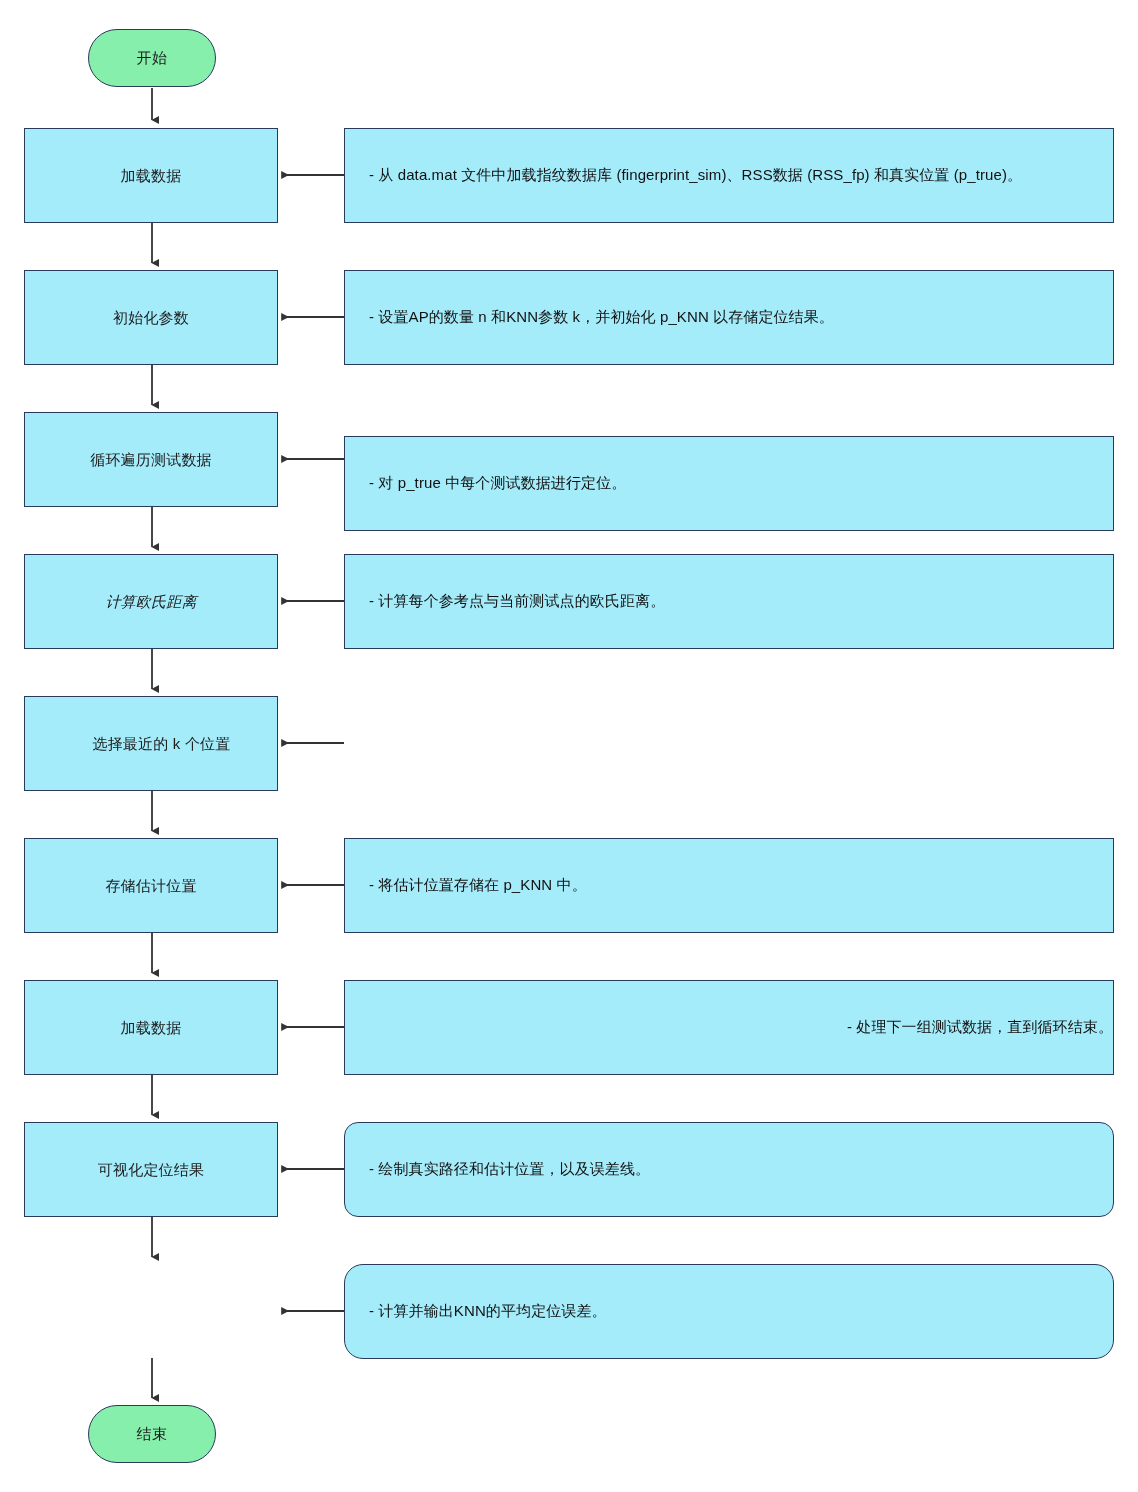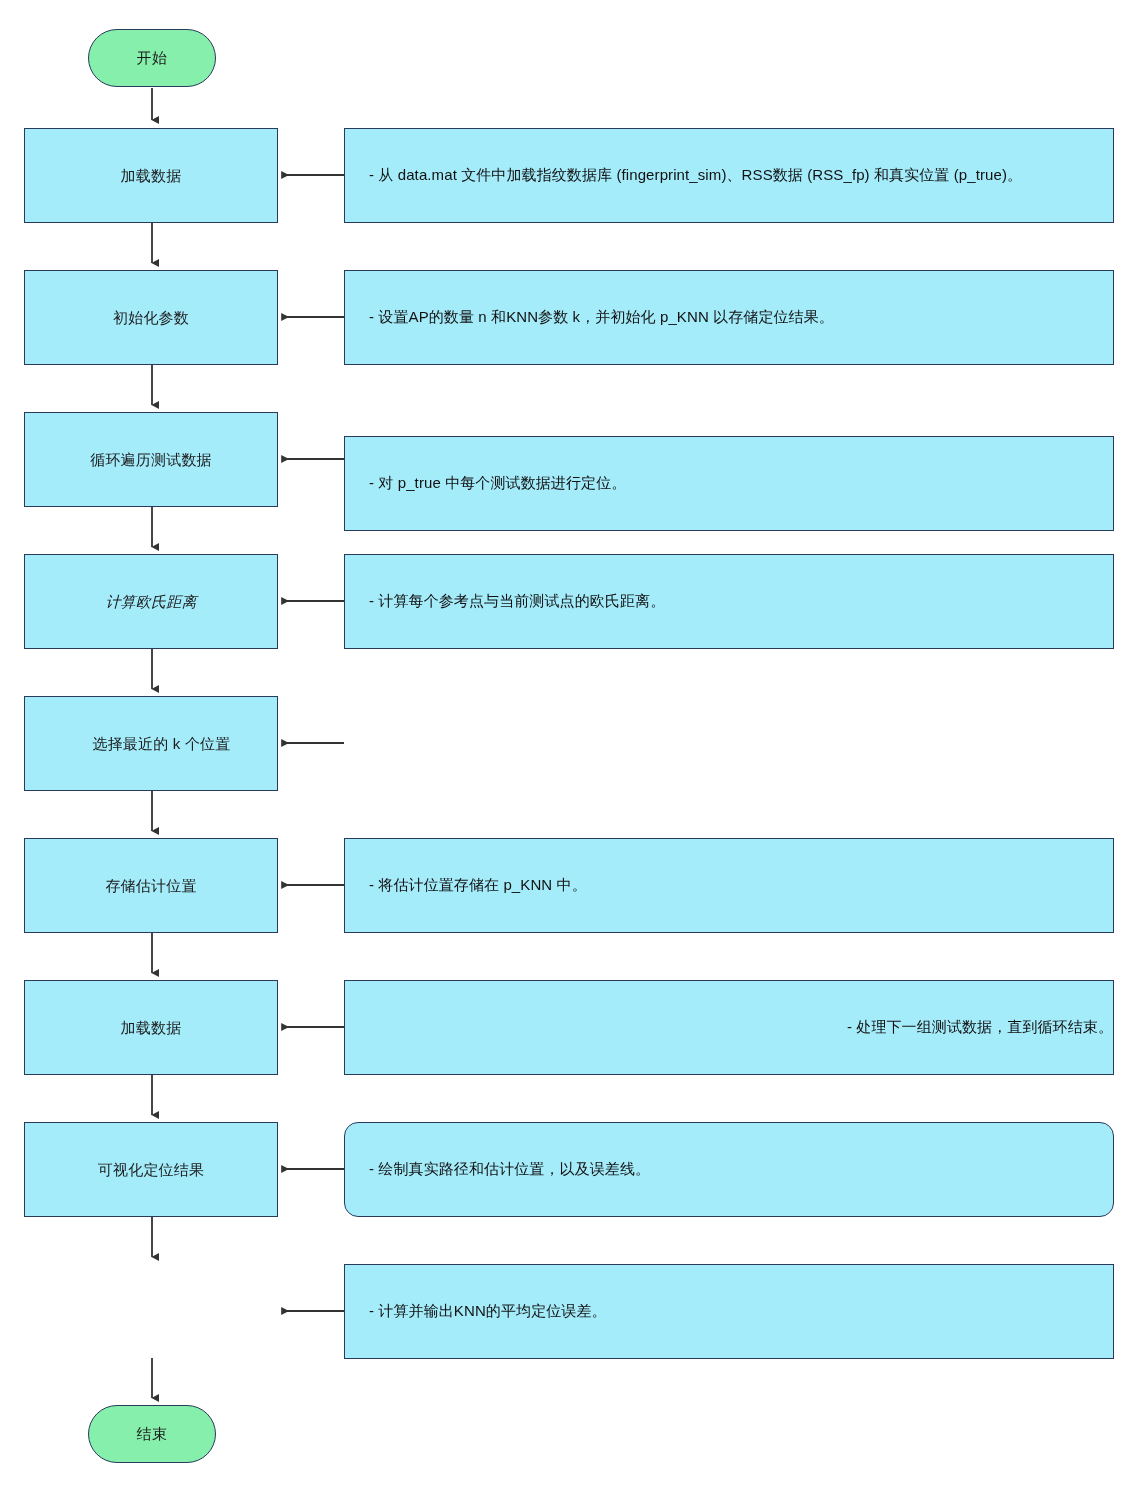--- a/index.html
+++ b/index.html
@@ -158,21 +158,21 @@
   </div>
   <div class="node note" style="top:838px;">
     <span class="lbl">- 将估计位置存储在 p_KNN 中。</span>
   </div>
   <div class="node note" style="top:980px;justify-content:flex-end;">
     <span class="lbl">- 处理下一组测试数据，直到循环结束。</span>
   </div>
   <div class="node note" style="top:1122px;border-radius:14px;">
     <span class="lbl">- 绘制真实路径和估计位置，以及误差线。</span>
   </div>
-  <div class="node note" style="top:1264px;">
+  <div class="node note" style="top:1264px;border-radius:19px;">
     <span class="lbl">- 计算并输出KNN的平均定位误差。</span>
   </div>
 
   <div class="terminal" style="top:1405px;">
     <span class="lbl">结束</span>
   </div>
 
 </div>
 
 </body></html>

